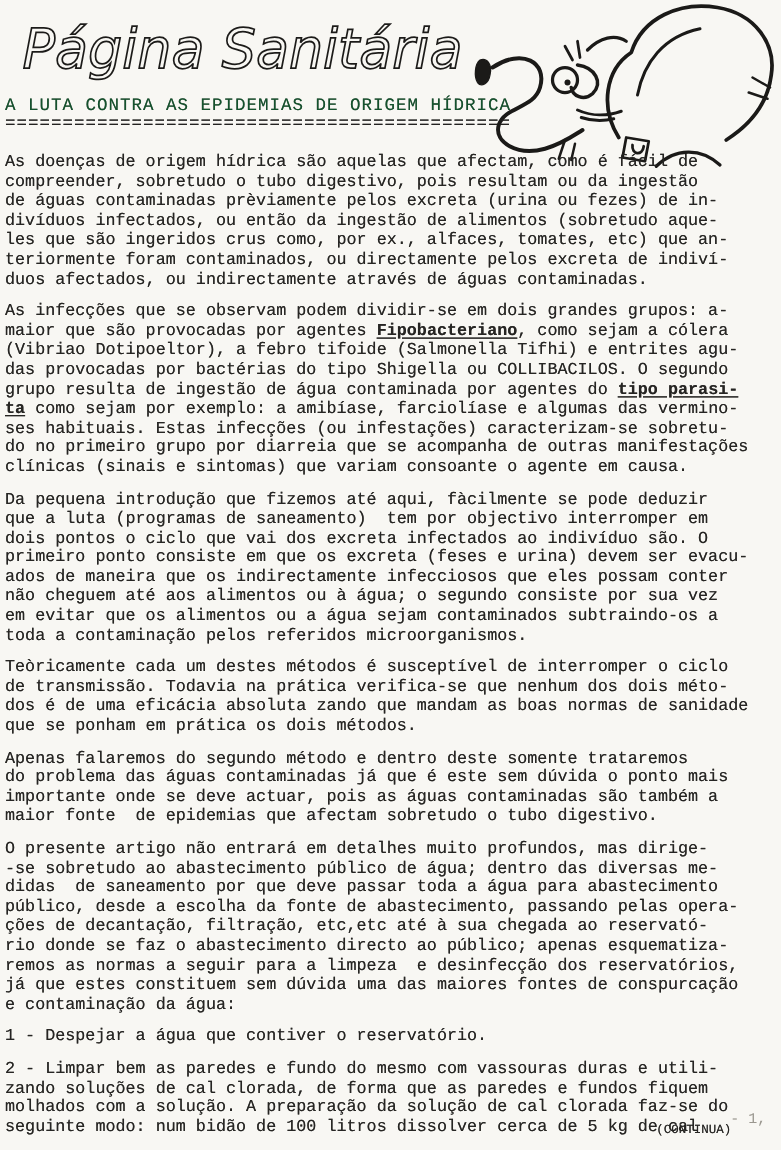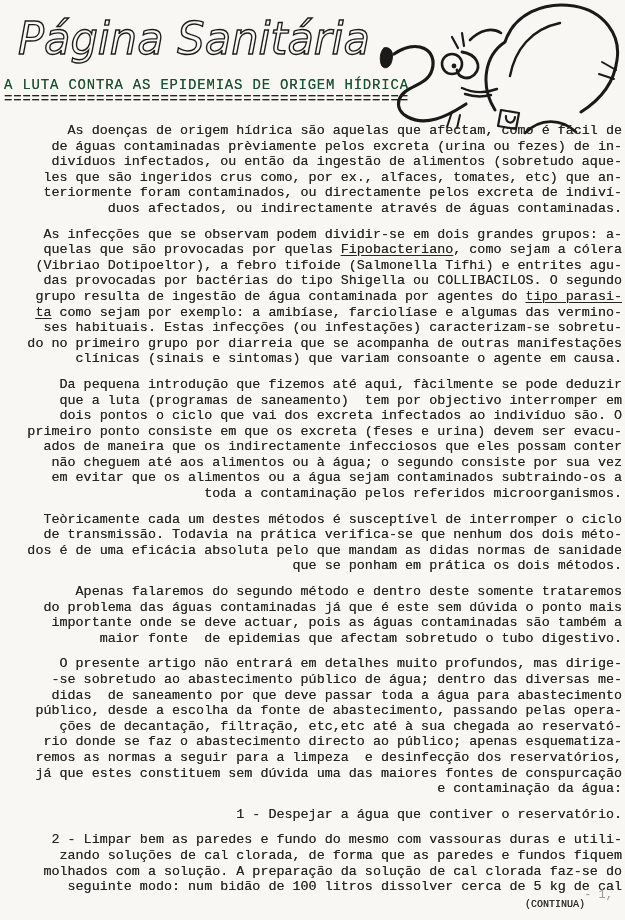--- a/index.html
+++ b/index.html
@@ -29,23 +29,22 @@
   .body-text{
     position:absolute;left:4px;top:123px;width:618px;
   }
   .para{margin:0 0 10px 0;}
   .line{
     white-space:pre;
     font-size:13.4px;
     line-height:15.6px;
     height:15.6px;
     text-shadow:0 0 0.45px rgba(25,24,22,.65);
-    text-align:right;
   }
-  .u{text-decoration:underline;text-underline-offset:2px;}
+  .u{text-decoration:underline;text-underline-offset:2px;font-weight:bold;}
   
   .continua{
     position:absolute;right:40px;top:899px;
     font-size:10px;white-space:pre;
     text-shadow:0 0 0.45px rgba(25,24,22,.65);
   }
   .page-marker{
     position:absolute;right:12px;top:888px;
     font-size:12px;color:#9a978f;white-space:pre;
   }
@@ -93,29 +92,30 @@
       </g>
     </svg>
 
     <div class="subtitle">A LUTA CONTRA AS EPIDEMIAS DE ORIGEM HÍDRICA</div>
     <div class="subtitle-rule">============================================</div>
   </div>
 
   <div class="body-text" id="article-body">
       <div class="para">
         <div class="line"><span>As doenças de origem hídrica são aquelas que afectam, como é fácil de</span></div>
+        <div class="line"><span>compreender, sobretudo o tubo digestivo, pois resultam ou da ingestão</span></div>
         <div class="line"><span>de águas contaminadas prèviamente pelos excreta (urina ou fezes) de in-</span></div>
         <div class="line"><span>divíduos infectados, ou então da ingestão de alimentos (sobretudo aque-</span></div>
         <div class="line"><span>les que são ingeridos crus como, por ex., alfaces, tomates, etc) que an-</span></div>
         <div class="line"><span>teriormente foram contaminados, ou directamente pelos excreta de indiví-</span></div>
         <div class="line"><span>duos afectados, ou indirectamente através de águas contaminadas.</span></div>
       </div>
       <div class="para">
         <div class="line"><span>As infecções que se observam podem dividir-se em dois grandes grupos: a-</span></div>
-        <div class="line"><span>quelas que são provocadas por quelas </span><span class="u">Fipobacteriano</span><span>, como sejam a cólera</span></div>
+        <div class="line"><span>maior que são provocadas por agentes </span><span class="u">Fipobacteriano</span><span>, como sejam a cólera</span></div>
         <div class="line"><span>(Vibriao Dotipoeltor), a febro tifoide (Salmonella Tifhi) e entrites agu-</span></div>
         <div class="line"><span>das provocadas por bactérias do tipo Shigella ou COLLIBACILOS. O segundo</span></div>
         <div class="line"><span>grupo resulta de ingestão de água contaminada por agentes do </span><span class="u">tipo parasi-</span></div>
         <div class="line"><span class="u">ta</span><span> como sejam por exemplo: a amibíase, farciolíase e algumas das vermino-</span></div>
         <div class="line"><span>ses habituais. Estas infecções (ou infestações) caracterizam-se sobretu-</span></div>
         <div class="line"><span>do no primeiro grupo por diarreia que se acompanha de outras manifestações</span></div>
         <div class="line"><span>clínicas (sinais e sintomas) que variam consoante o agente em causa.</span></div>
       </div>
       <div class="para">
         <div class="line"><span>Da pequena introdução que fizemos até aqui, fàcilmente se pode deduzir</span></div>
@@ -123,21 +123,21 @@
         <div class="line"><span>dois pontos o ciclo que vai dos excreta infectados ao indivíduo são. O</span></div>
         <div class="line"><span>primeiro ponto consiste em que os excreta (feses e urina) devem ser evacu-</span></div>
         <div class="line"><span>ados de maneira que os indirectamente infecciosos que eles possam conter</span></div>
         <div class="line"><span>não cheguem até aos alimentos ou à água; o segundo consiste por sua vez</span></div>
         <div class="line"><span>em evitar que os alimentos ou a água sejam contaminados subtraindo-os a</span></div>
         <div class="line"><span>toda a contaminação pelos referidos microorganismos.</span></div>
       </div>
       <div class="para">
         <div class="line"><span>Teòricamente cada um destes métodos é susceptível de interromper o ciclo</span></div>
         <div class="line"><span>de transmissão. Todavia na prática verifica-se que nenhum dos dois méto-</span></div>
-        <div class="line"><span>dos é de uma eficácia absoluta pelo que mandam as didas normas de sanidade</span></div>
+        <div class="line"><span>dos é de uma eficácia absoluta zando que mandam as boas normas de sanidade</span></div>
         <div class="line"><span>que se ponham em prática os dois métodos.</span></div>
       </div>
       <div class="para">
         <div class="line"><span>Apenas falaremos do segundo método e dentro deste somente trataremos</span></div>
         <div class="line"><span>do problema das águas contaminadas já que é este sem dúvida o ponto mais</span></div>
         <div class="line"><span>importante onde se deve actuar, pois as águas contaminadas são também a</span></div>
         <div class="line"><span>maior fonte  de epidemias que afectam sobretudo o tubo digestivo.</span></div>
       </div>
       <div class="para">
         <div class="line"><span>O presente artigo não entrará em detalhes muito profundos, mas dirige-</span></div>

